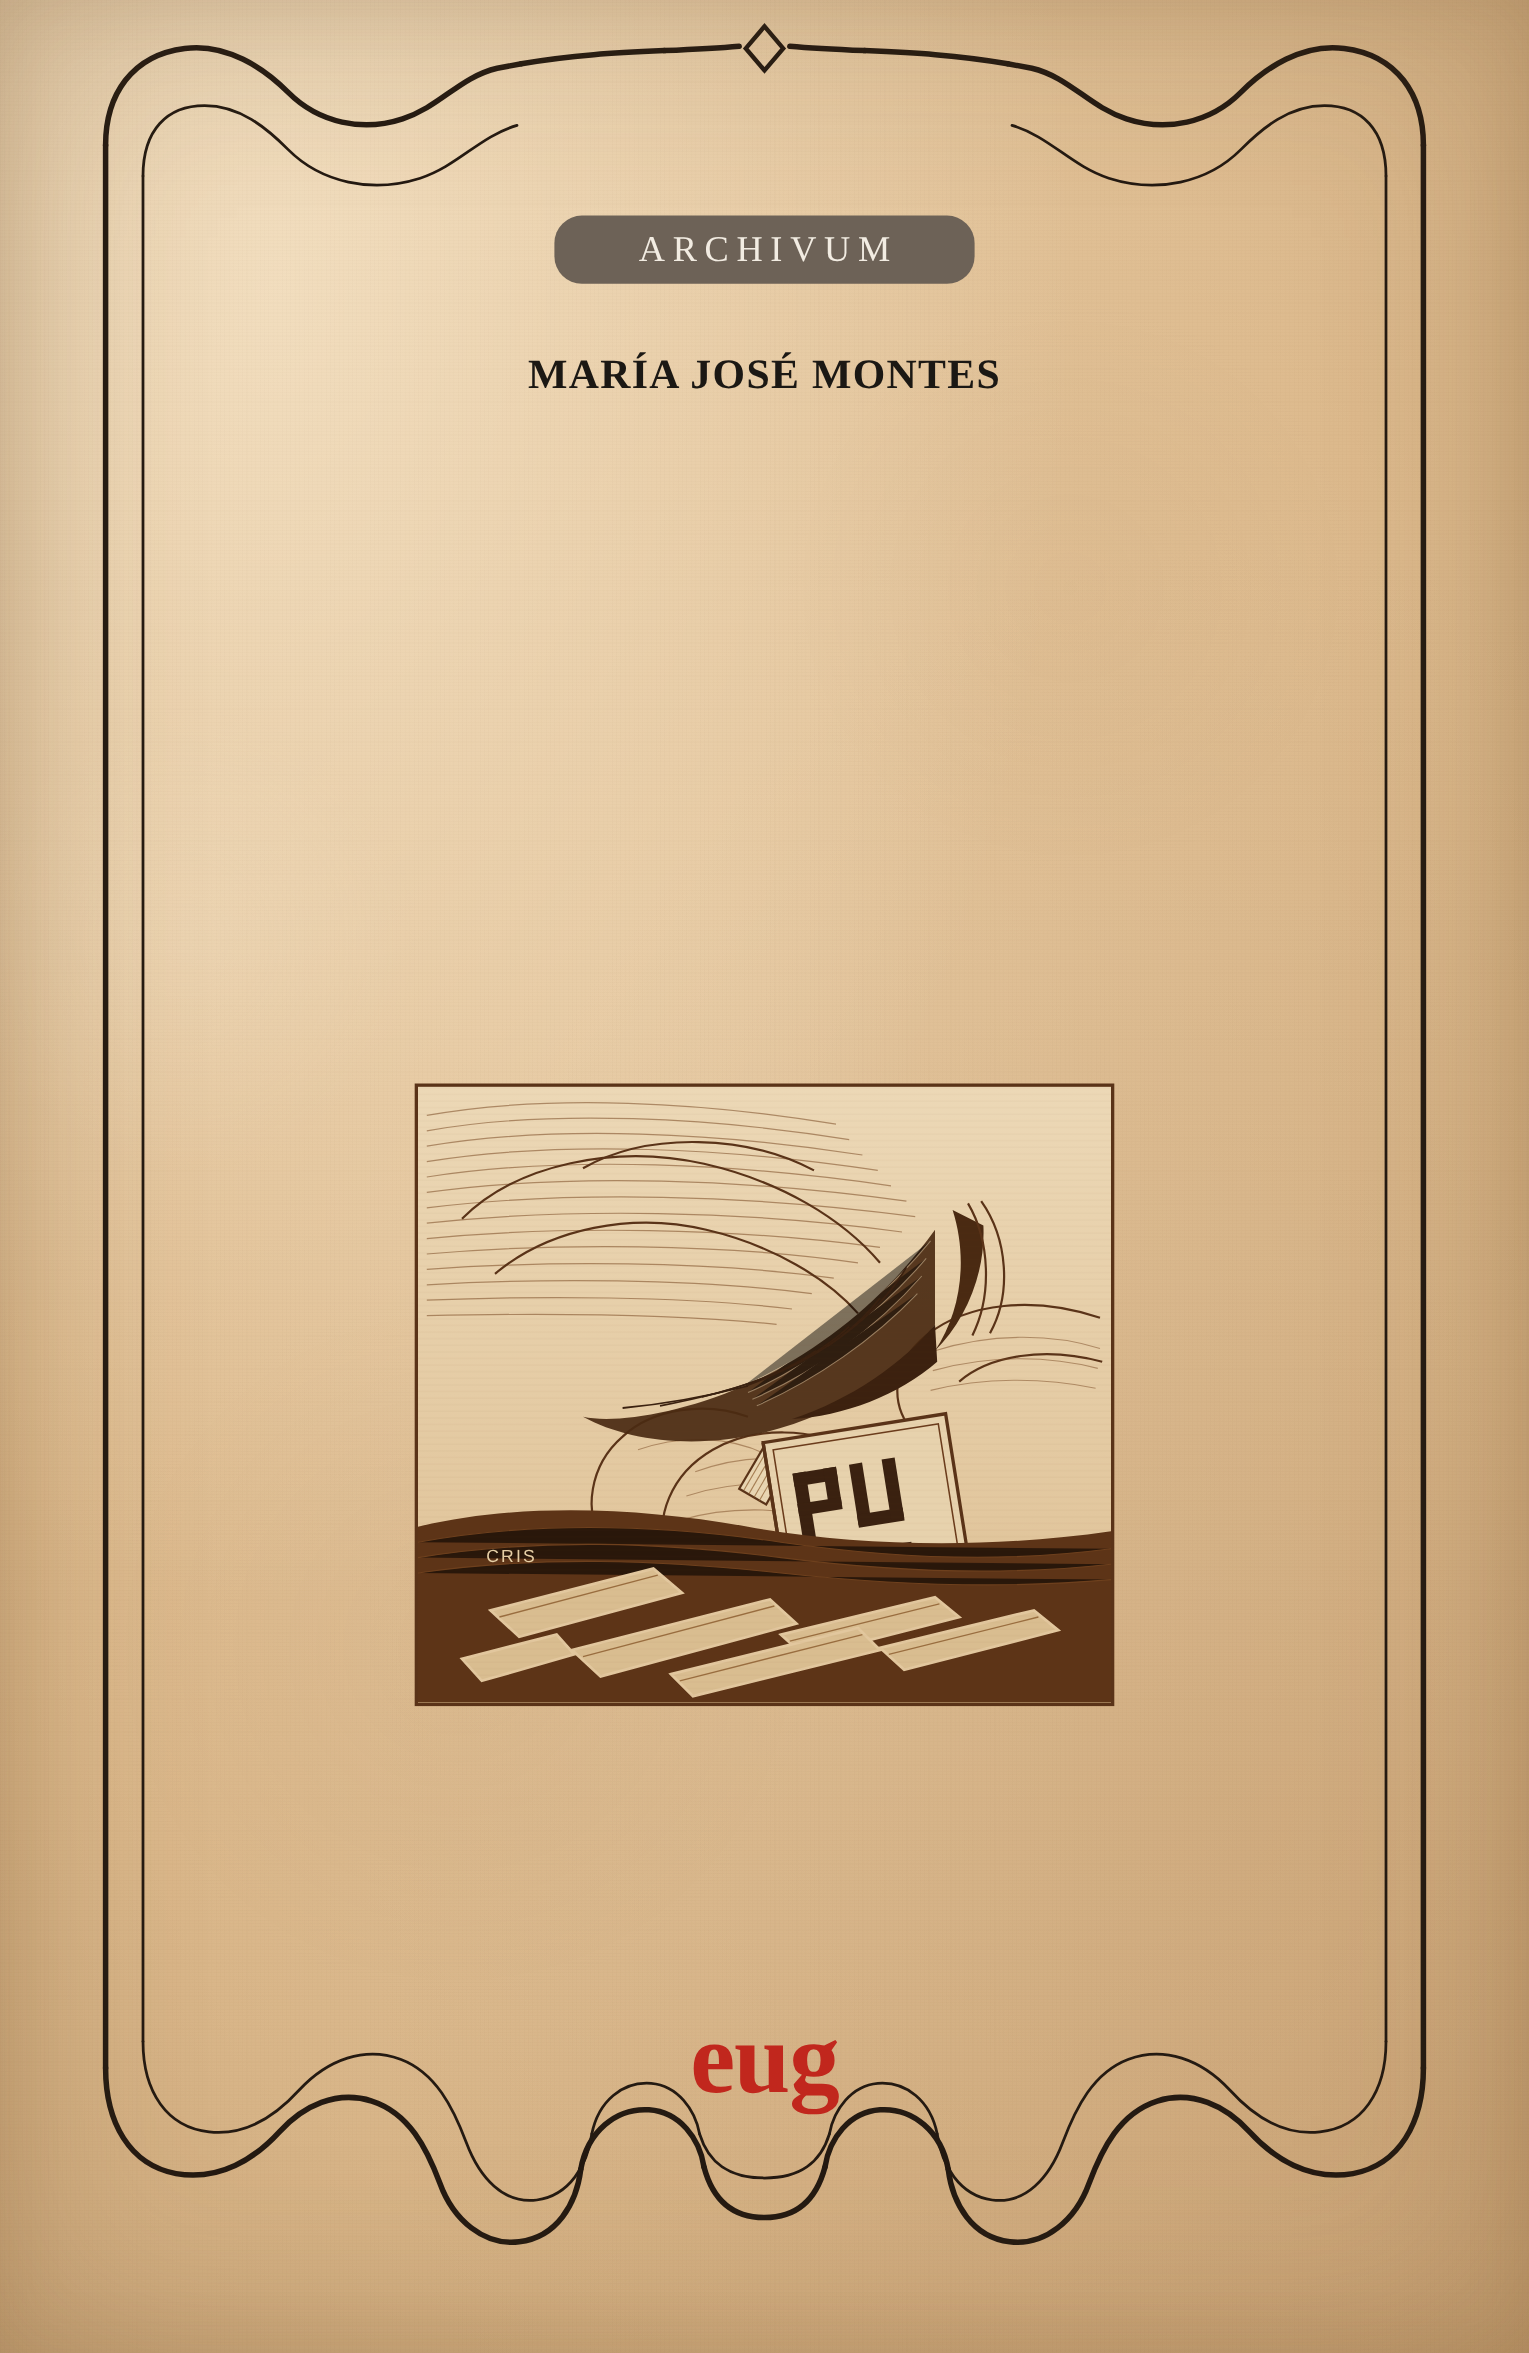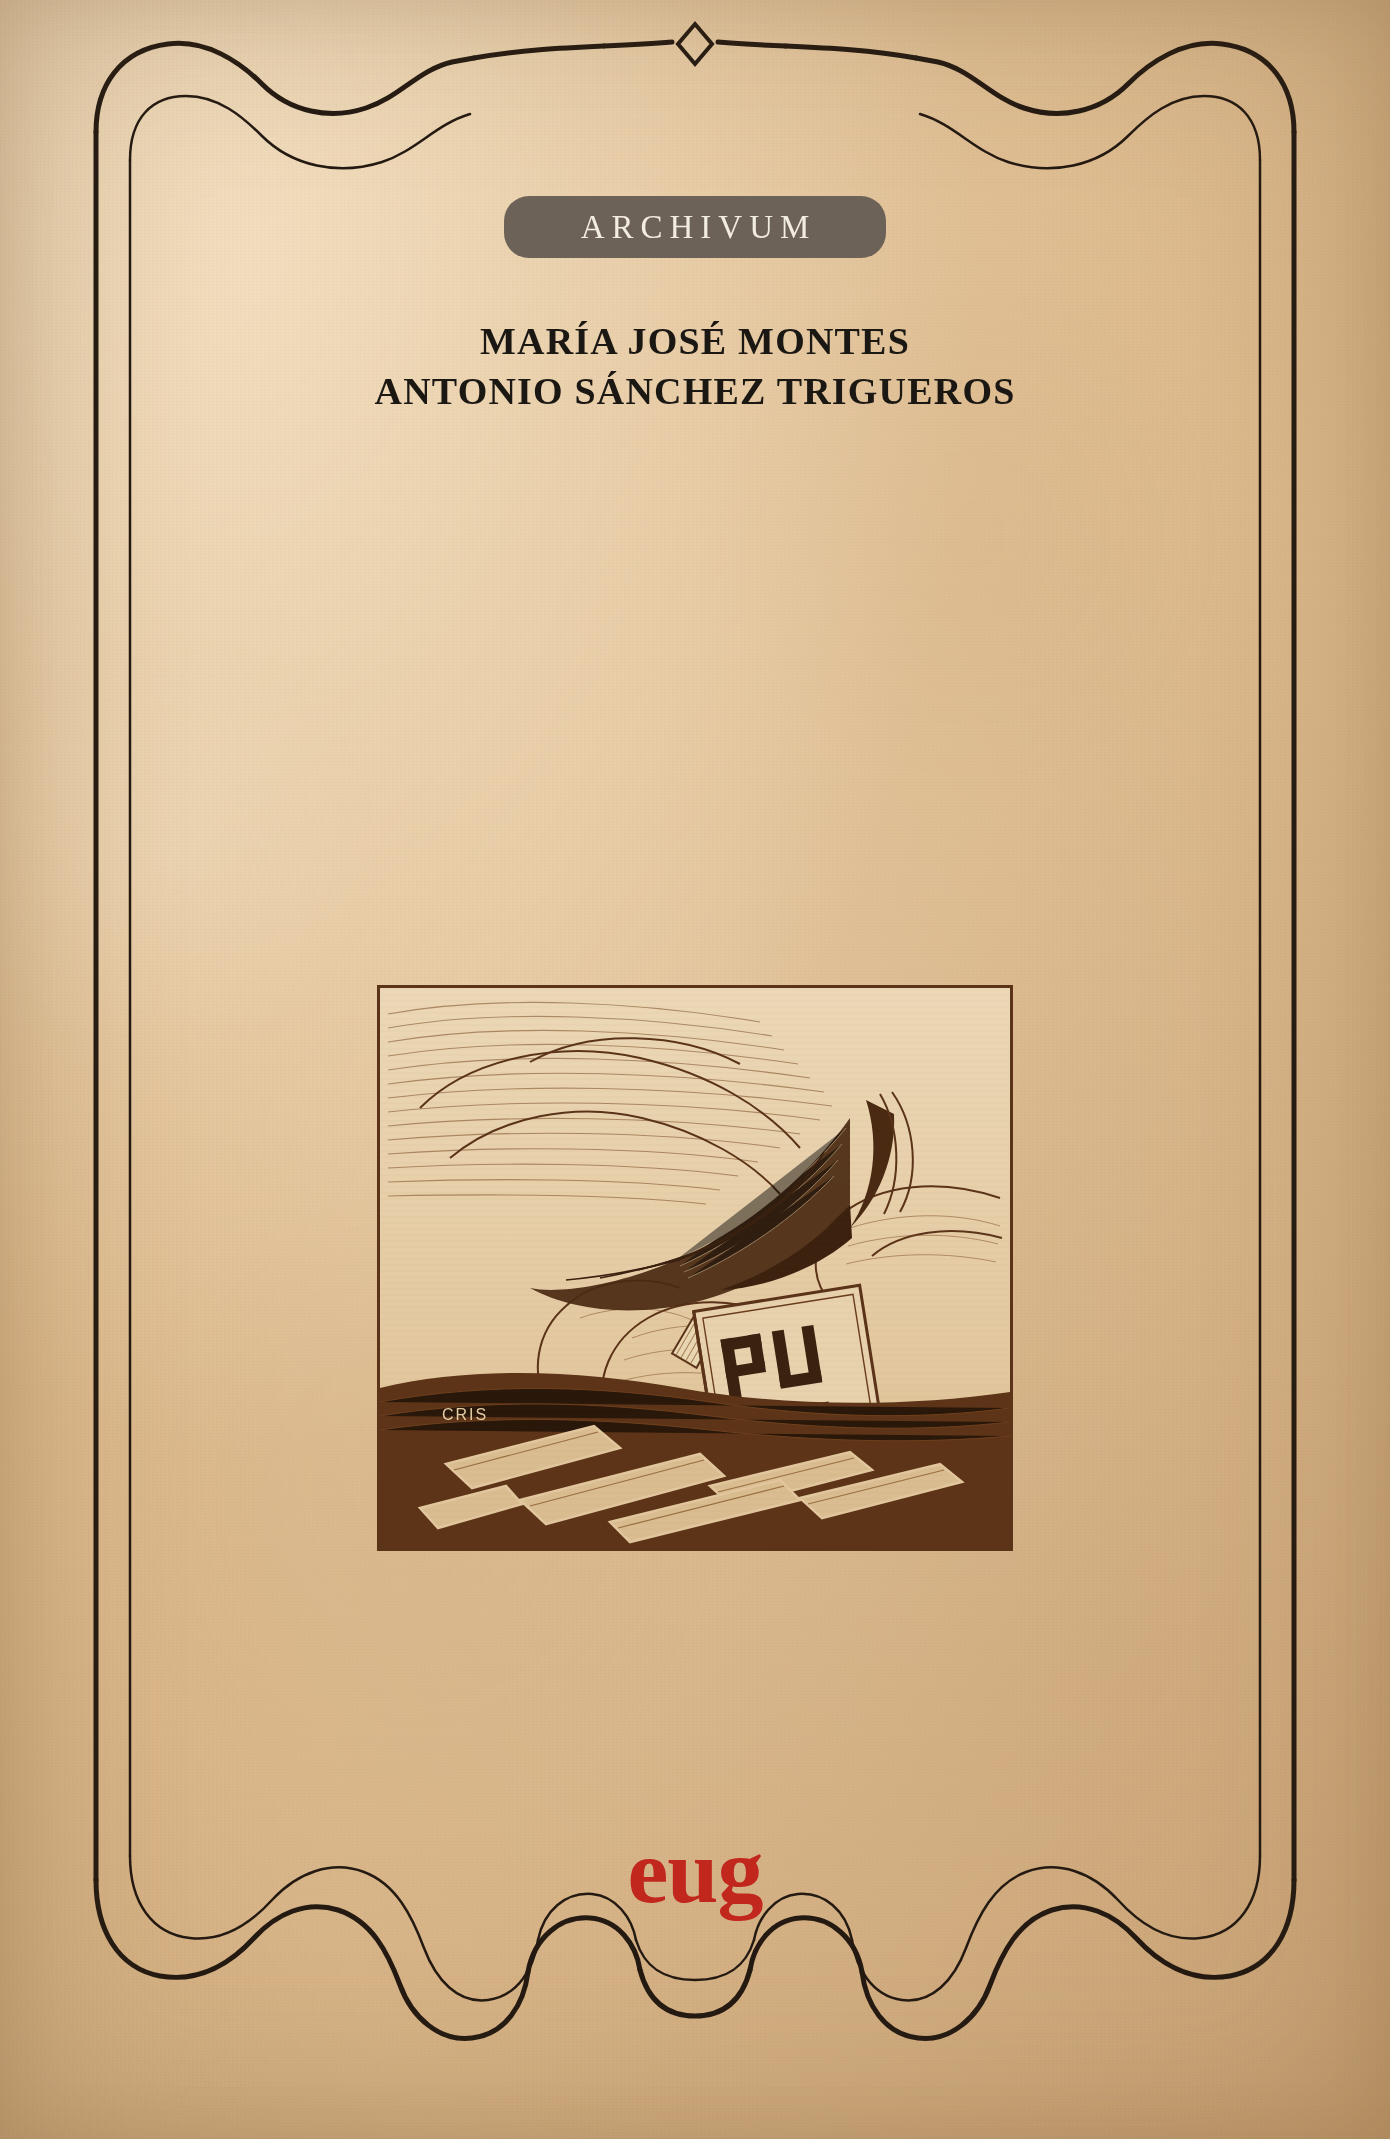--- a/index.html
+++ b/index.html
@@ -213,21 +213,20 @@
       <path d="M636 1940 C644 1966 662 1980 695 1980 C728 1980 746 1966 754 1940"></path>
     </g>
   </svg>
 
   <div class="series-badge">
     <span>ARCHIVUM</span>
   </div>
 
   <div class="authors">
     <div>MARÍA JOSÉ MONTES</div>
-    <div>ANTONIO SÁNCHEZ TRIGUEROS</div>
   </div>
 
 
   <div class="plate">
     <svg viewBox="0 0 630 560" width="630" height="560">
       <defs>
         <linearGradient id="skyg" x1="0" y1="0" x2="0" y2="1">
           <stop offset="0%" stop-color="#ecd8b6"></stop>
           <stop offset="70%" stop-color="#e2c79e"></stop>
           <stop offset="100%" stop-color="#d7b98c"></stop>

